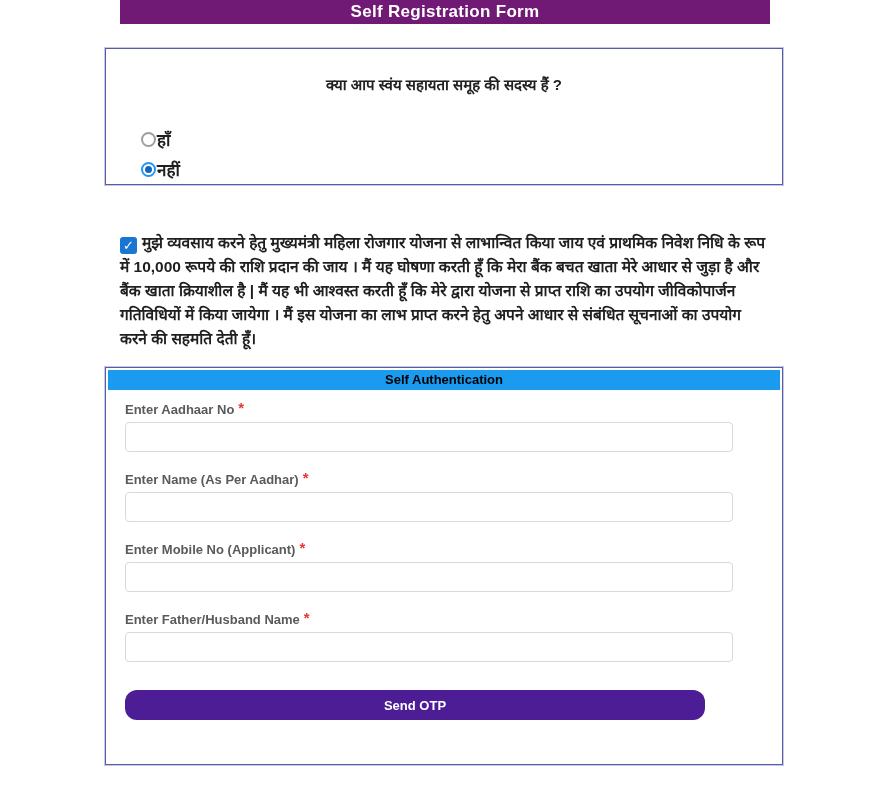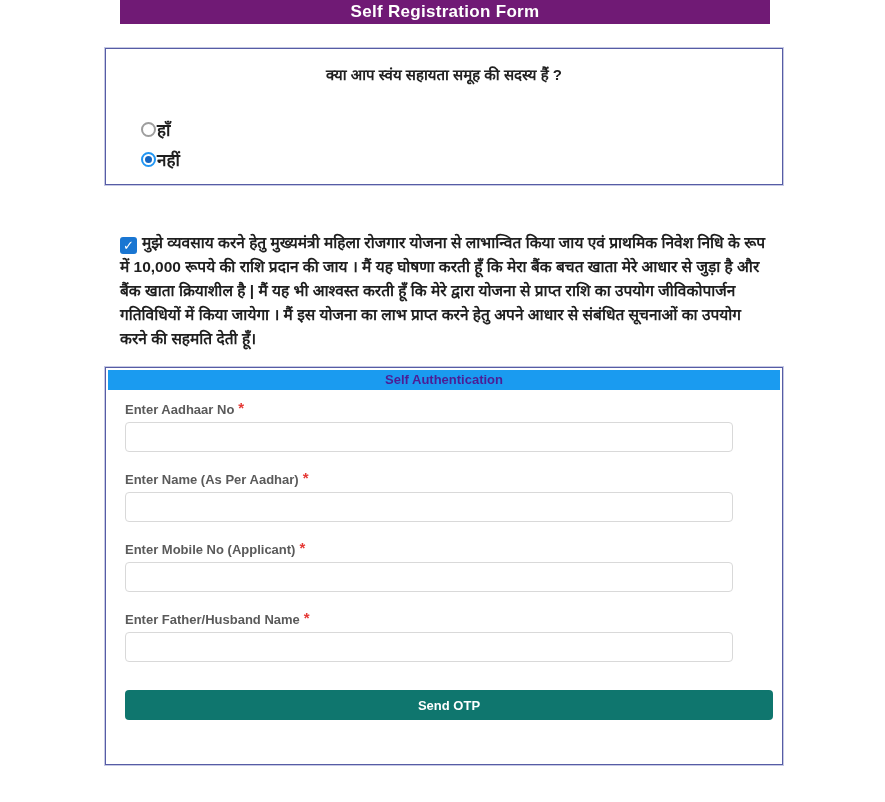--- a/index.html
+++ b/index.html
@@ -25,21 +25,21 @@
   }
 
   
   .question-panel {
     margin: 24px 0 0 105px;
     width: 678px;
     height: 137px;
     border: 1px solid #565ca5;
     box-shadow: 0 0 0 1px #c6c9e4;
     background: #ffffff;
-    padding-top: 15px;
+    padding-top: 25px;
   }
   .question-text {
     text-align: center;
     font-size: 15px;
     font-weight: bold;
     color: #212121;
   }
   .radio-group { margin: 30px 0 0 35px; }
   .radio-row {
     display: flex;
@@ -106,21 +106,21 @@
     height: 398px;
     border: 1px solid #565ca5;
     box-shadow: 0 0 0 1px #c6c9e4;
     background: #ffffff;
     padding: 2px 2px 0 2px;
   }
   .auth-header {
     width: 100%;
     height: 20px;
     background: #1a9bf0;
-    color: #4c1d95;
+    color: #000000;
     font-size: 13px;
     font-weight: bold;
     text-align: center;
     line-height: 20px;
   }
   .auth-body { padding: 9px 17px 0 17px; }
   .field-group { margin-bottom: 17px; }
   .field-label {
     font-size: 13px;
     font-weight: bold;
@@ -141,25 +141,25 @@
     border-radius: 4px;
     background: #ffffff;
     font-size: 14px;
     color: #333333;
     padding: 0 8px;
     outline: none;
     display: block;
   }
   .send-otp-btn {
     margin-top: 28px;
-    width: 648px;
+    width: 580px;
     height: 30px;
-    background: #0f766e;
+    background: #4c1d95;
     border: none;
-    border-radius: 4px;
+    border-radius: 12px;
     color: #ffffff;
     font-size: 13px;
     font-weight: bold;
     font-family: "Liberation Sans", "DejaVu Sans", sans-serif;
     cursor: pointer;
     display: block;
   }
 </style>
 </head>
 <body>

